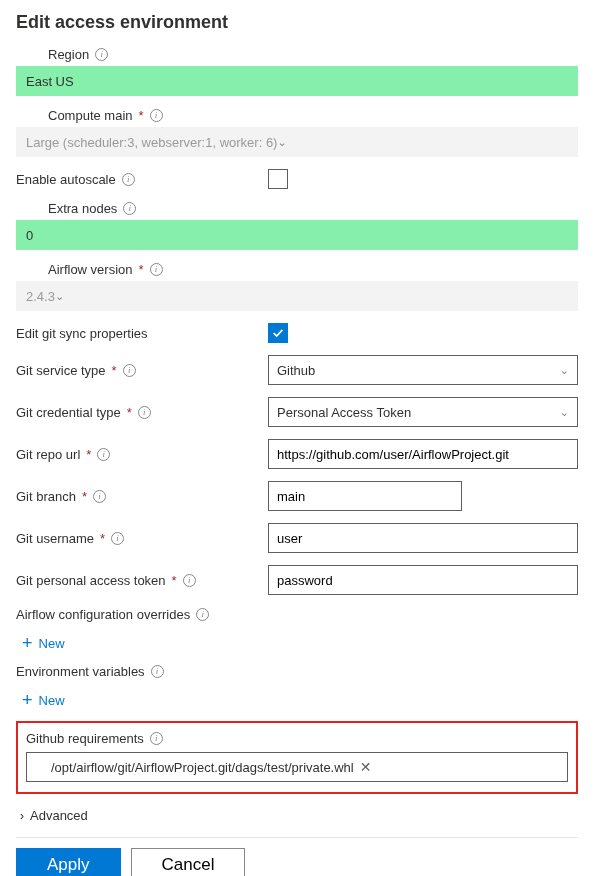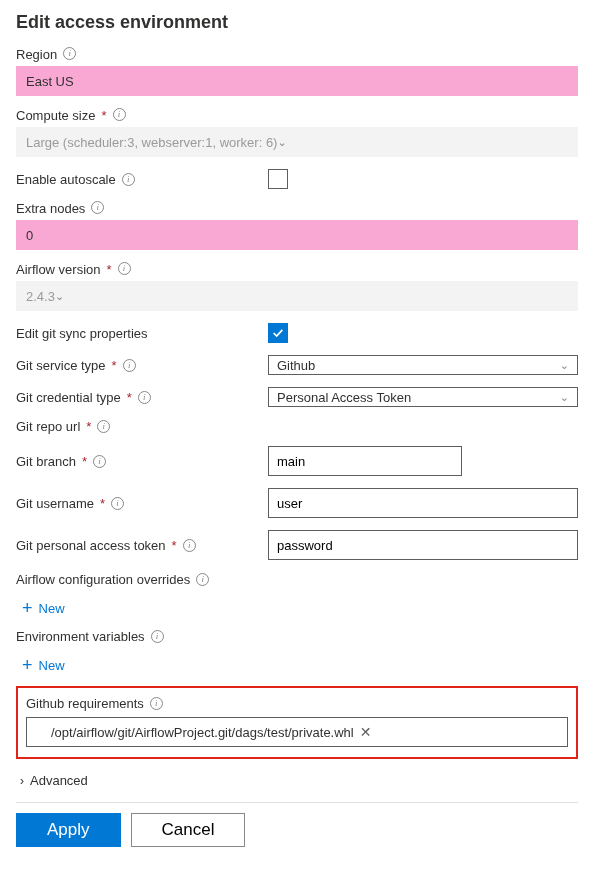--- a/index.html
+++ b/index.html
@@ -12,44 +12,46 @@
       background: #fff;
     }
     h2.title {
       font-size: 18px;
       font-weight: 600;
       margin-bottom: 14px;
     }
     .field { margin-bottom: 12px; }
     .label-row {
       display: flex;
+      align-items: center;
       gap:4px;
       margin-bottom: 4px;
       font-size: 13px;
+      margin-left: 32px;
     }
     .req { color:#a4262c; margin-left:2px; }
     .info-icon {
       display:inline-flex;
       align-items:center;
       justify-content:center;
       width:13px; height:13px;
       border:1px solid #888;
       border-radius:50%;
       font-size:9px;
       color:#888;
       line-height:1;
       cursor:default;
       font-style: italic;
       font-family: Georgia, serif;
       margin-left:2px;
     }
     .full-input {
       width:100%;
       height:30px;
-      background:#f9a8d4;
+      background:#86efac;
       border:none;
       padding:0 10px;
       font-size:13px;
       color:#323130;
     }
     .full-select {
       width:100%;
       height:30px;
       background:#f3f3f3;
       border:none;
@@ -92,21 +94,21 @@
     .bordered-input {
       flex:1;
       height:30px;
       border:1px solid #605e5c;
       padding:0 8px;
       font-size:13px;
       background:#fff;
     }
     .bordered-select {
       flex:1;
-      height:20px;
+      height:30px;
       border:1px solid #605e5c;
       padding:0 8px;
       font-size:13px;
       background:#fff;
       display:flex;
       align-items:center;
       justify-content:space-between;
       cursor:pointer;
     }
     .add-new {
@@ -178,21 +180,21 @@
 <div class="field">
   <div class="label-row">
     <span>Region</span>
     <span class="info-icon">i</span>
   </div>
   <input class="full-input" value="East US" style="">
 </div>
 
 <div class="field">
   <div class="label-row">
-    <span>Compute size</span>
+    <span>Compute main</span>
     <span class="req">*</span>
     <span class="info-icon">i</span>
   </div>
   <div class="full-select">
     <span>Large (scheduler:3, webserver:1, worker: 6)</span>
     <span class="chev-down">⌄</span>
   </div>
 </div>
 
 <div class="field row">
@@ -257,20 +259,21 @@
     <span class="chev-down">⌄</span>
   </div>
 </div>
 
 <div class="field row">
   <div class="label-side">
     <span>Git repo url</span>
     <span class="req">*</span>
     <span class="info-icon">i</span>
   </div>
+  <input class="bordered-input" value="https://github.com/user/AirflowProject.git" style="">
 </div>
 
 <div class="field row">
   <div class="label-side">
     <span>Git branch</span>
     <span class="req">*</span>
     <span class="info-icon">i</span>
   </div>
   <input class="bordered-input" style="flex: 0 0 120px;" value="main">
 </div>

